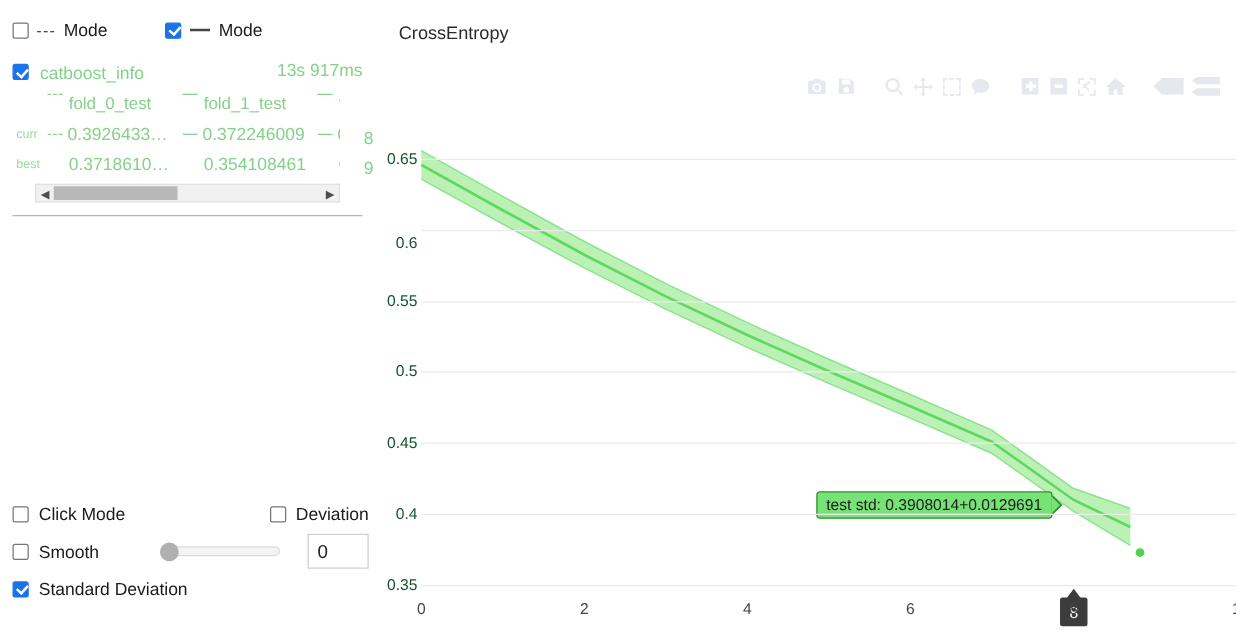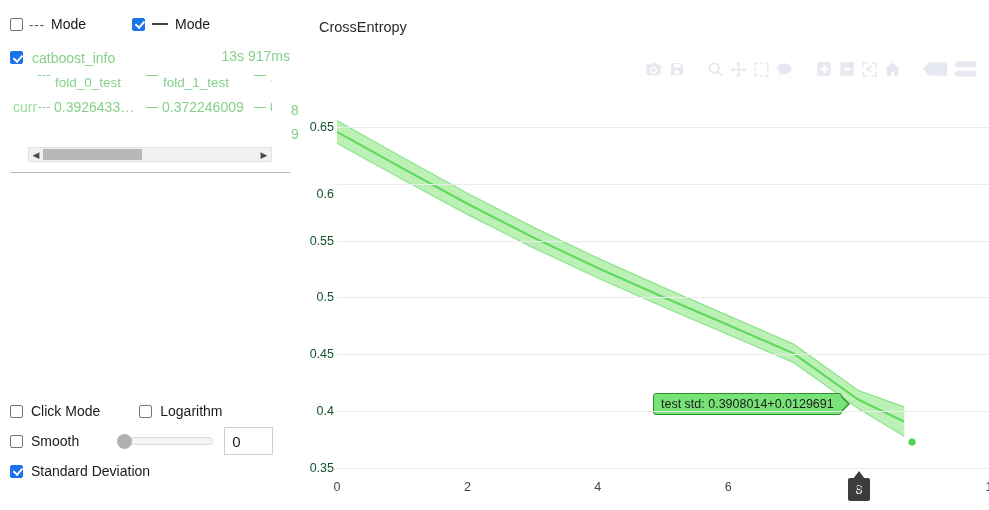--- a/index.html
+++ b/index.html
@@ -155,21 +155,21 @@
   .stat-row {
     display: flex;
     align-items: center;
     height: 24px;
     white-space: nowrap;
     color: #85d18a;
     font-size: 14px;
   }
   .stat-tag {
     width: 28px;
-    font-size: 14px;
+    font-size: 10px;
     color: #9bdb9f;
     flex: none;
     padding-left: 3px;
     box-sizing: border-box;
   }
   .stat-cell {
     width: 108px;
     display: flex;
     align-items: center;
     gap: 4px;
@@ -238,20 +238,21 @@
   #options {
     position: absolute;
     left: 10px;
     top: 396px;
     width: 285px;
   }
   .opt-row {
     display: flex;
     align-items: center;
     height: 30px;
+    justify-content: space-between;
   }
   .opt-item {
     display: flex;
     align-items: center;
     gap: 8px;
   }
   .opt-label {
     font-size: 14px;
     color: #1a1a1a;
     white-space: nowrap;
@@ -494,20 +495,32 @@
         <span class="stat-cell">
           <i class="solidline"></i>
           <span>0.372246009</span>
         </span>
         <span class="stat-cell">
           <i class="solidline"></i>
           <span>0</span>
         </span>
       </div>
 
+      <div class="stat-row">
+        <span class="stat-tag">best</span>
+        <span class="stat-cell nolead">
+          <span>0.3718610…</span>
+        </span>
+        <span class="stat-cell nolead">
+          <span>0.354108461</span>
+        </span>
+        <span class="stat-cell nolead">
+          <span>0</span>
+        </span>
+      </div>
     </div>
 
     <span class="overflow-digit" style="top:57px;">8</span>
     <span class="overflow-digit" style="top:81px;">9</span>
   </div>
 
   <div id="table-scrollbar">
     <span class="sb-arrow">◀</span>
     <div id="sb-track">
       <div id="sb-thumb"></div>
@@ -518,21 +531,21 @@
   <div id="panel-divider"></div>
 
   <div id="options">
     <div class="opt-row">
       <span class="opt-item">
         <span class="cbx"></span>
         <span class="opt-label">Click Mode</span>
       </span>
       <span class="opt-item" id="logarithm-item">
         <span class="cbx"></span>
-        <span class="opt-label">Logarithm</span>
+        <span class="opt-label">Deviation</span>
       </span>
     </div>
 
     <div class="opt-row">
       <span class="opt-item">
         <span class="cbx"></span>
         <span class="opt-label">Smooth</span>
       </span>
       <span id="smooth-slider">
         <span id="slider-track"></span>

